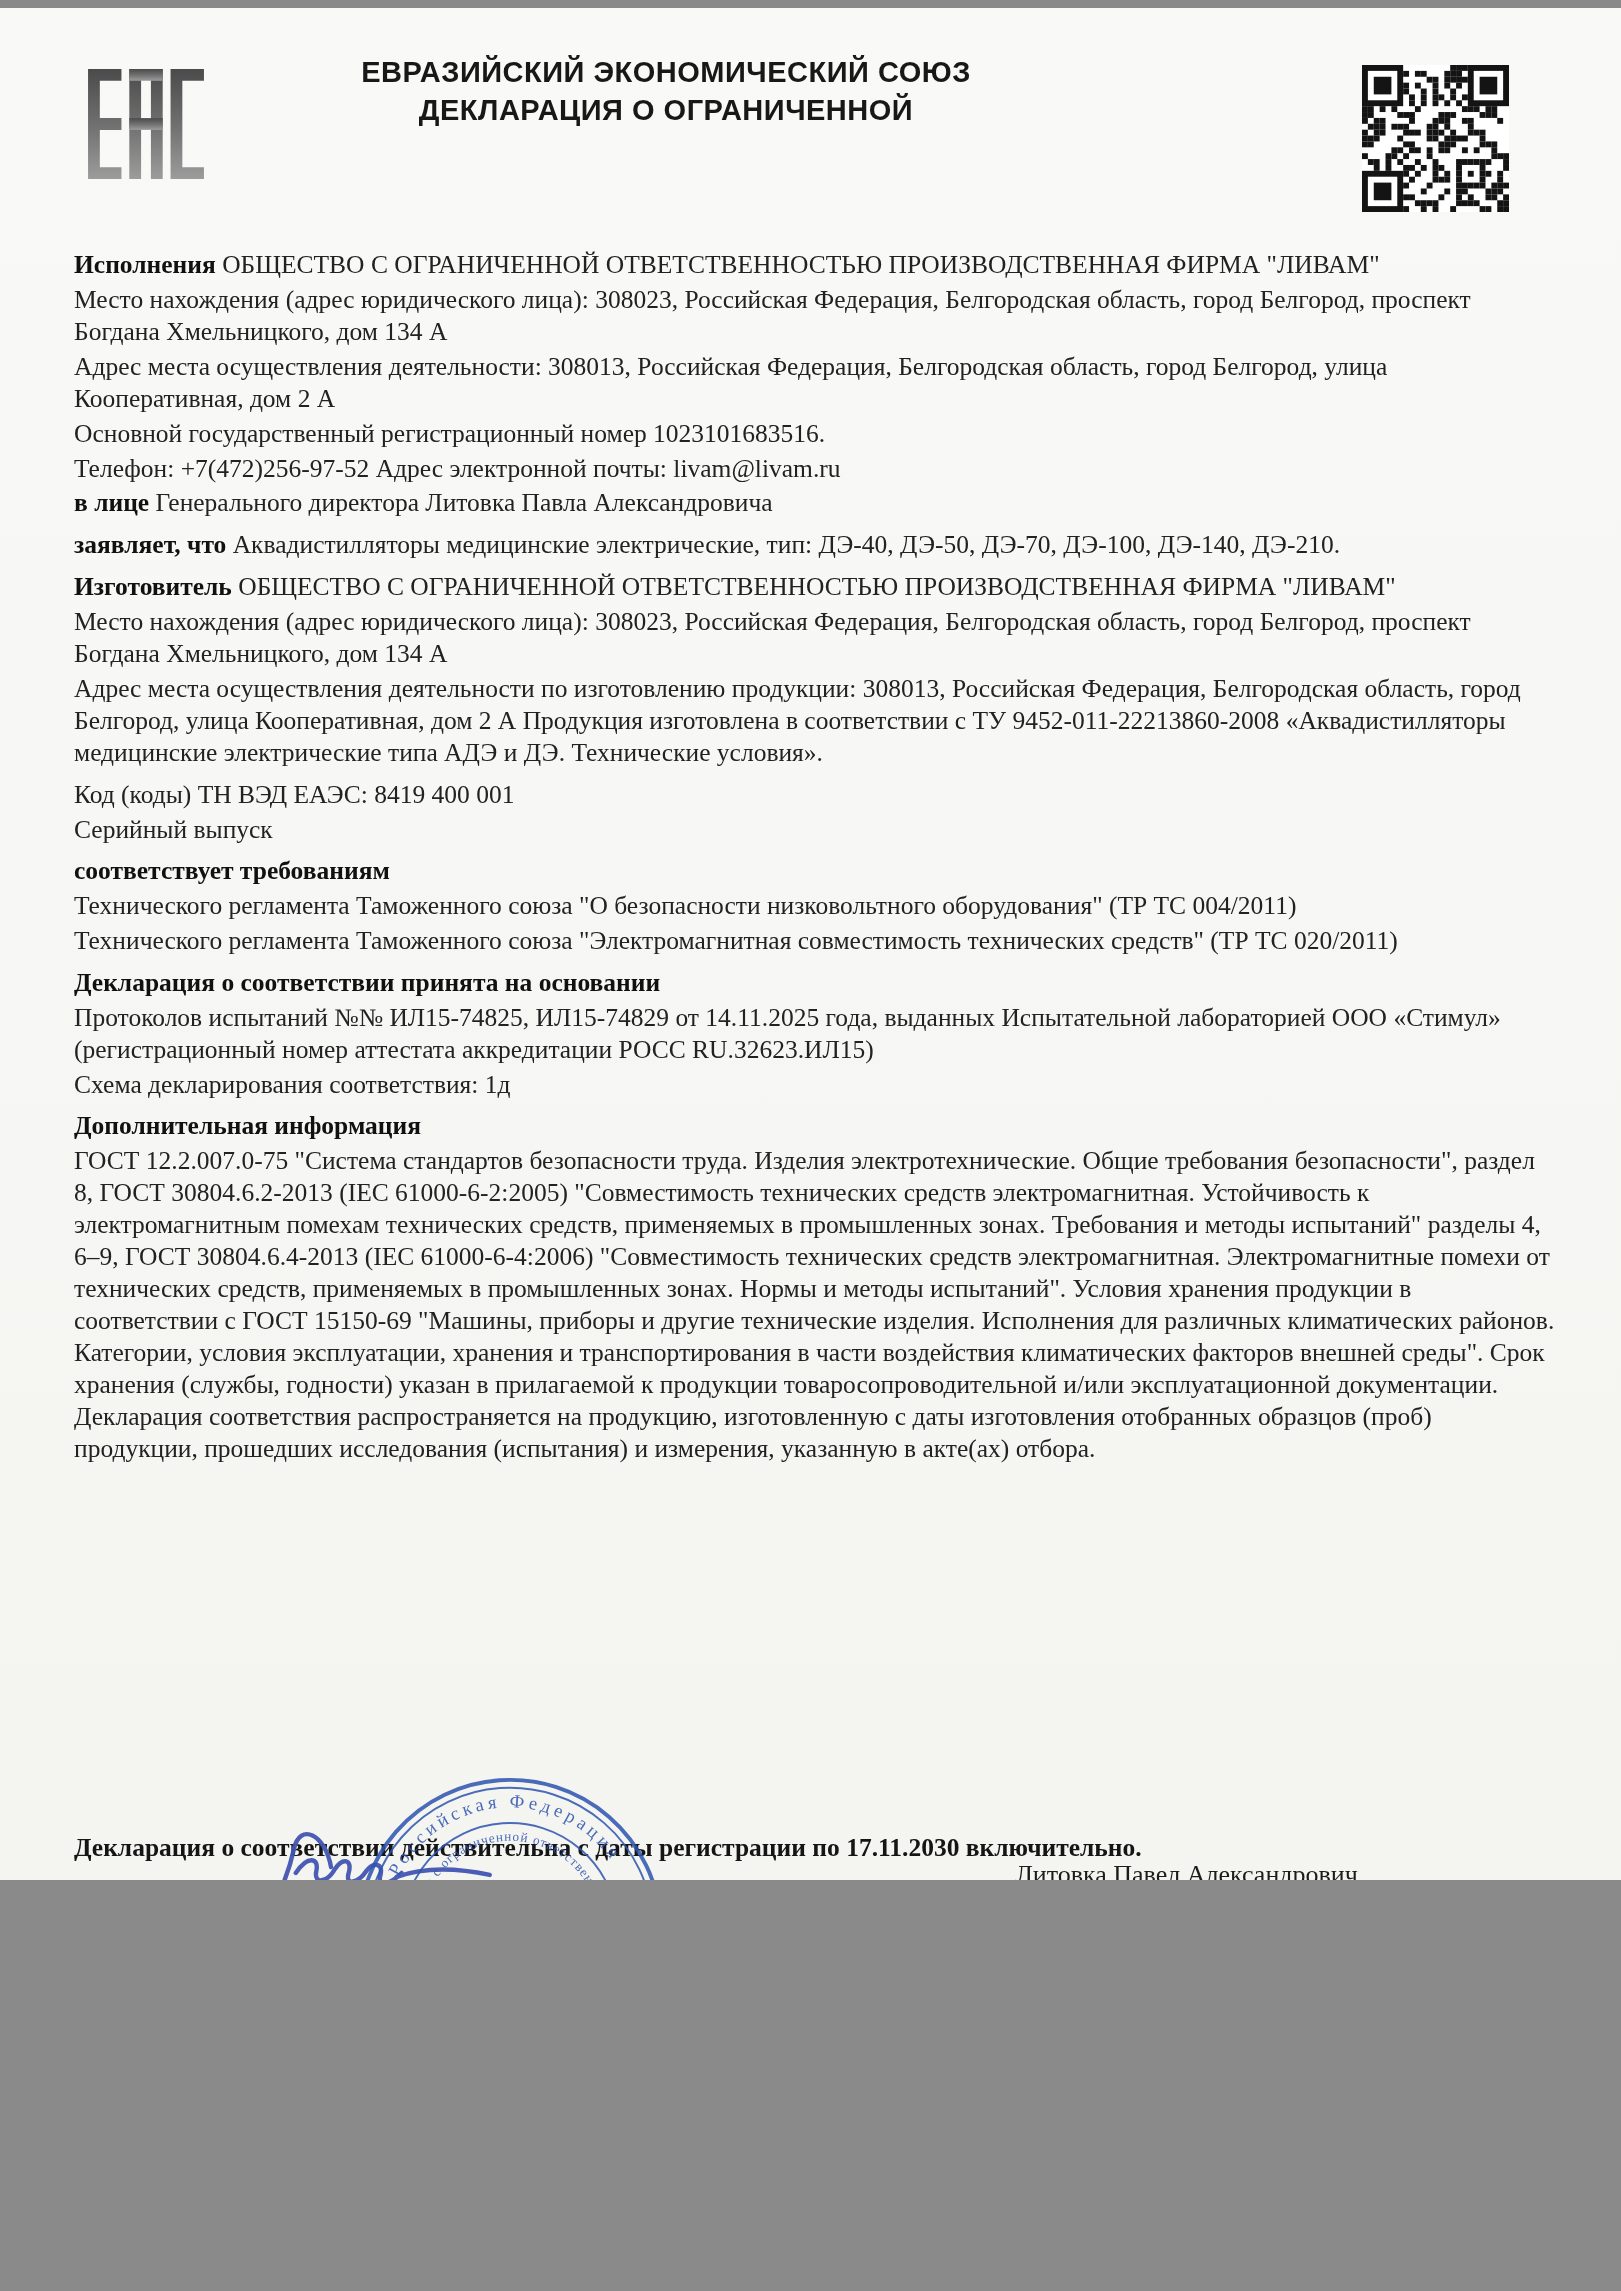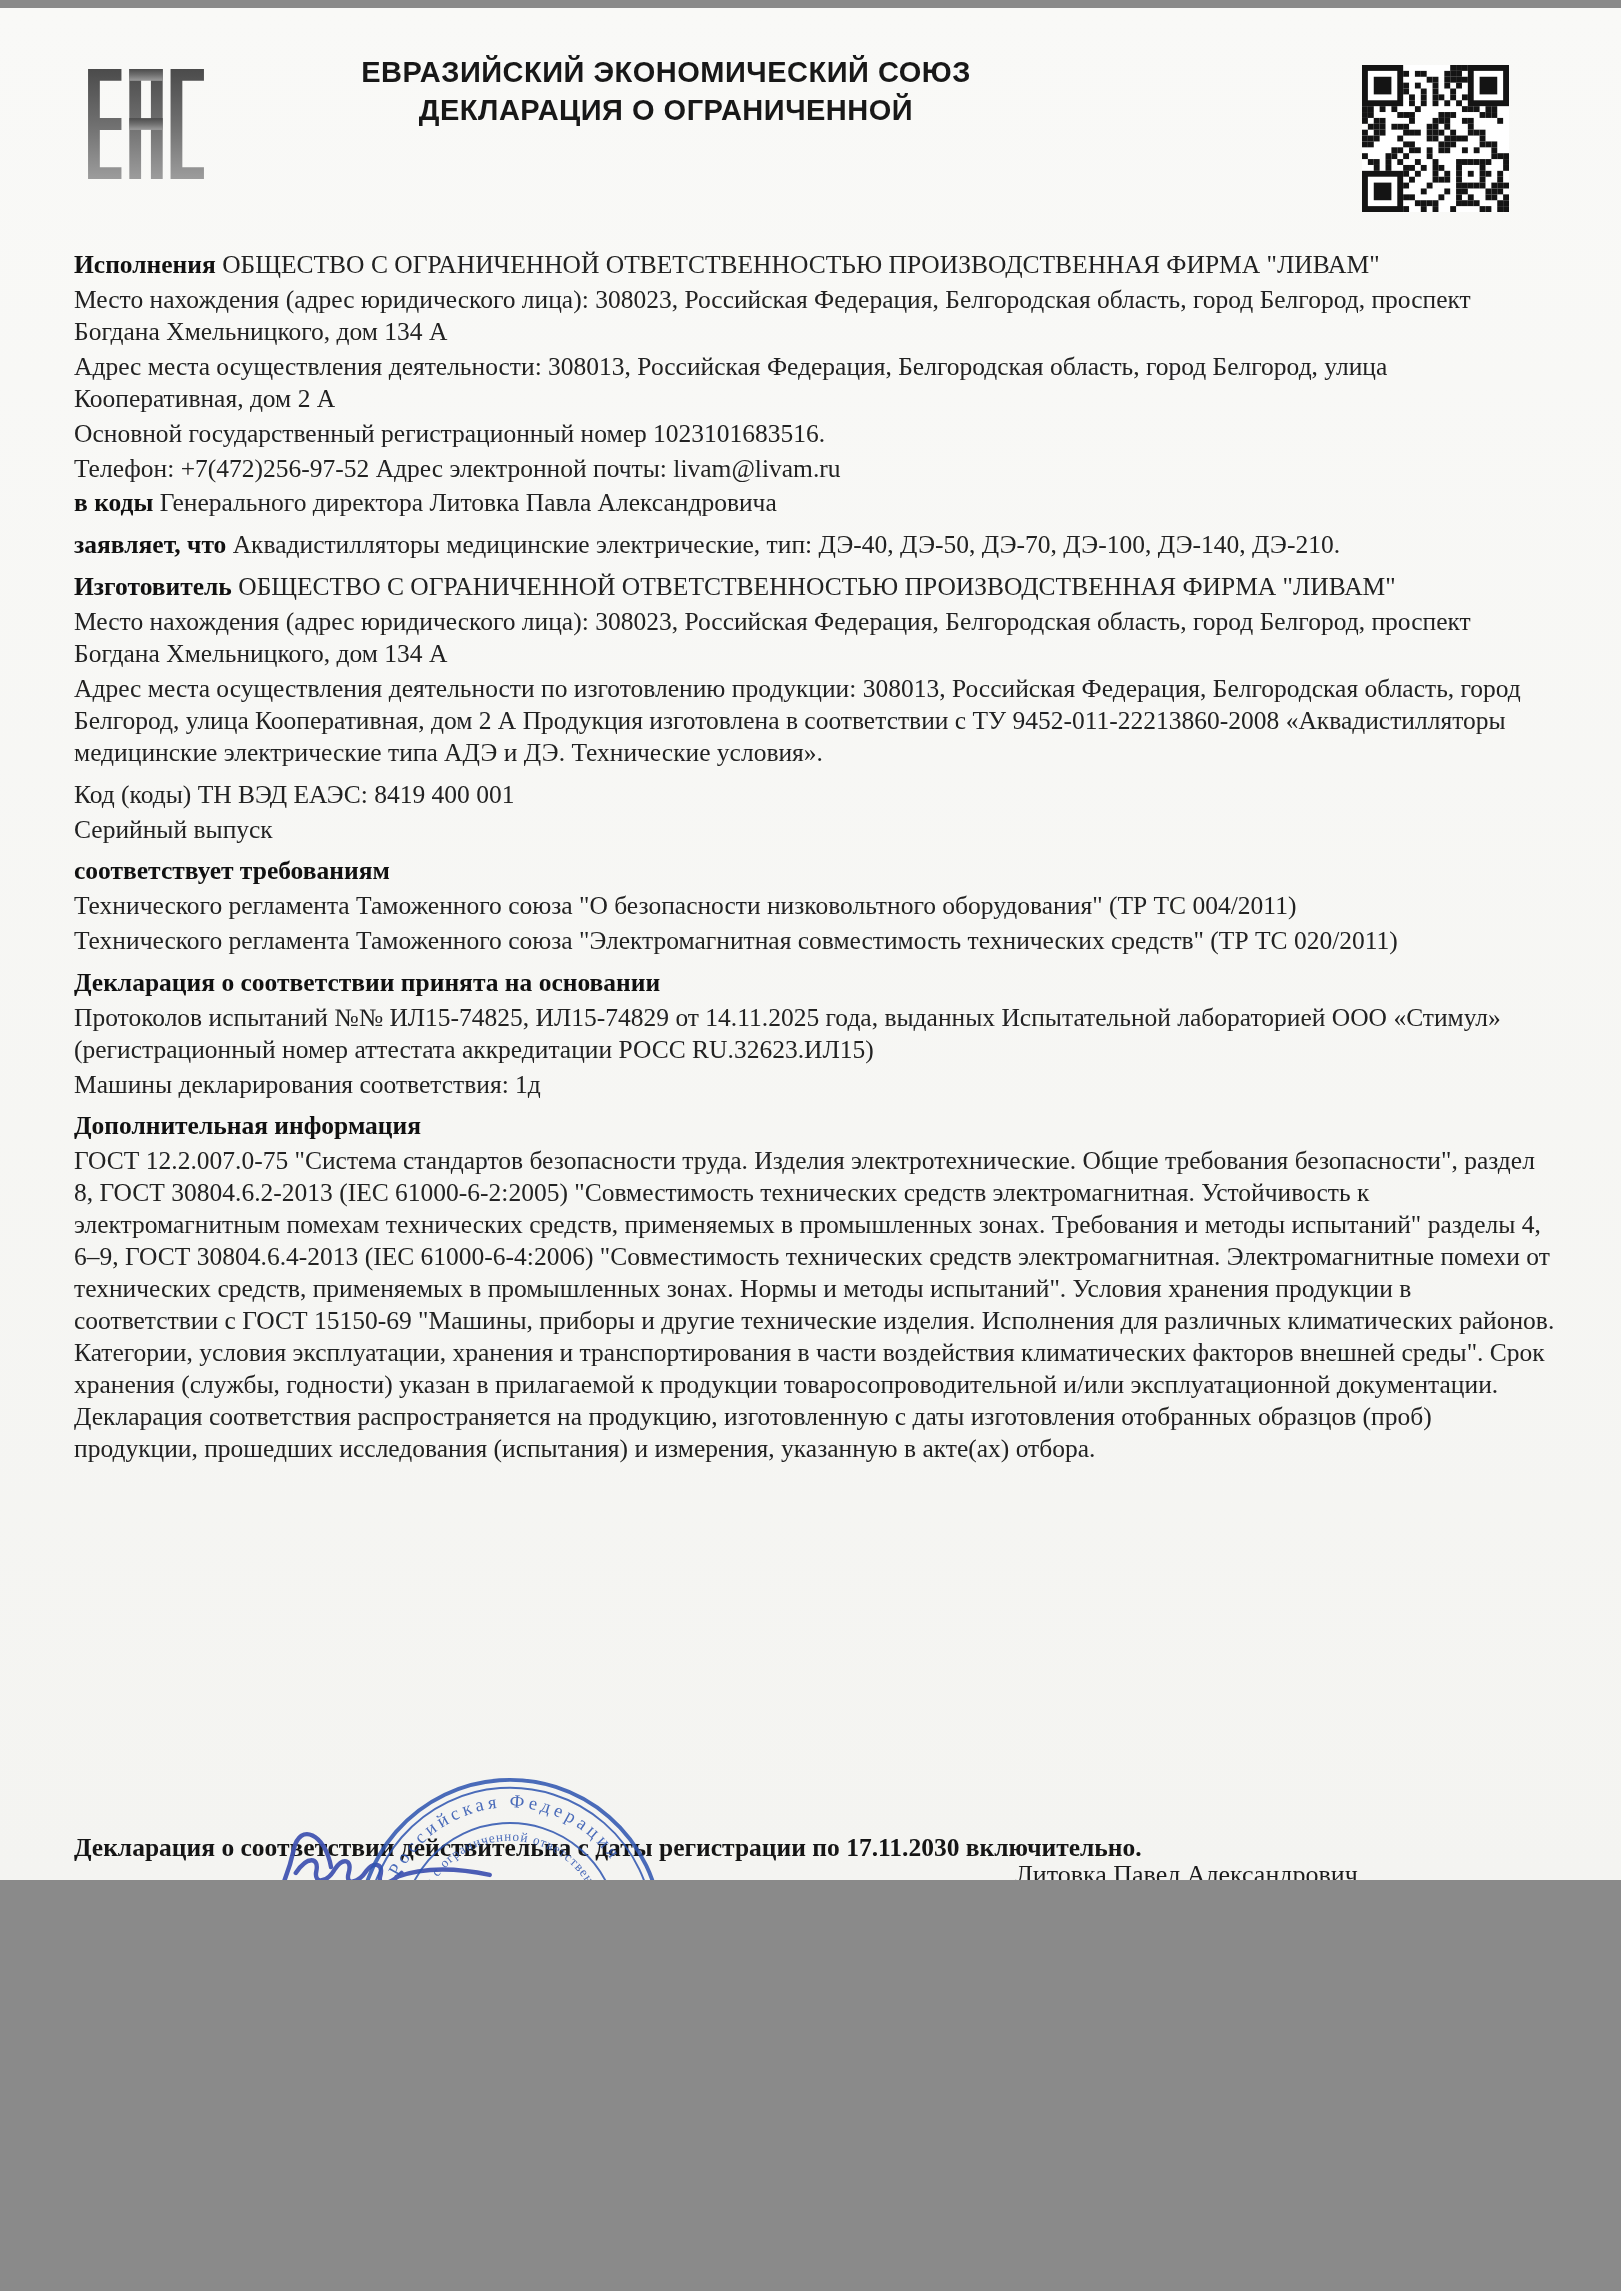--- a/index.html
+++ b/index.html
@@ -305,33 +305,33 @@
         <rect x="144" y="144" width="6" height="6"></rect>
       </g>
   </svg>
 
   <main id="doc-body">
     <p class="para"><b class="lead">Исполнения</b><span> ОБЩЕСТВО С ОГРАНИЧЕННОЙ ОТВЕТСТВЕННОСТЬЮ ПРОИЗВОДСТВЕННАЯ ФИРМА "ЛИВАМ"</span></p>
     <p class="para"><b class="lead"></b><span>Место нахождения (адрес юридического лица): 308023, Российская Федерация, Белгородская область, город Белгород, проспект Богдана Хмельницкого, дом 134 А</span></p>
     <p class="para"><b class="lead"></b><span>Адрес места осуществления деятельности: 308013, Российская Федерация, Белгородская область, город Белгород, улица Кооперативная, дом 2 А</span></p>
     <p class="para"><b class="lead"></b><span>Основной государственный регистрационный номер 1023101683516.</span></p>
     <p class="para"><b class="lead"></b><span>Телефон: +7(472)256-97-52 Адрес электронной почты: livam@livam.ru</span></p>
-    <p class="para"><b class="lead">в коды</b><span> Генерального директора Литовка Павла Александровича</span></p>
+    <p class="para"><b class="lead">в лице</b><span> Генерального директора Литовка Павла Александровича</span></p>
     <p class="para mt"><b class="lead">заявляет, что</b><span> Аквадистилляторы медицинские электрические, тип: ДЭ-40, ДЭ-50, ДЭ-70, ДЭ-100, ДЭ-140, ДЭ-210.</span></p>
     <p class="para mt"><b class="lead">Изготовитель</b><span> ОБЩЕСТВО С ОГРАНИЧЕННОЙ ОТВЕТСТВЕННОСТЬЮ ПРОИЗВОДСТВЕННАЯ ФИРМА "ЛИВАМ"</span></p>
     <p class="para"><b class="lead"></b><span>Место нахождения (адрес юридического лица): 308023, Российская Федерация, Белгородская область, город Белгород, проспект Богдана Хмельницкого, дом 134 А</span></p>
     <p class="para"><b class="lead"></b><span>Адрес места осуществления деятельности по изготовлению продукции: 308013, Российская Федерация, Белгородская область, город Белгород, улица Кооперативная, дом 2 А Продукция изготовлена в соответствии с ТУ 9452-011-22213860-2008 «Аквадистилляторы медицинские электрические типа АДЭ и ДЭ. Технические условия».</span></p>
     <p class="para mt"><b class="lead"></b><span>Код (коды) ТН ВЭД ЕАЭС: 8419 400 001</span></p>
     <p class="para"><b class="lead"></b><span>Серийный выпуск</span></p>
     <p class="para mt"><b class="lead">соответствует требованиям</b><span></span></p>
     <p class="para"><b class="lead"></b><span>Технического регламента Таможенного союза "О безопасности низковольтного оборудования" (ТР ТС 004/2011)</span></p>
     <p class="para"><b class="lead"></b><span>Технического регламента Таможенного союза "Электромагнитная совместимость технических средств" (ТР ТС 020/2011)</span></p>
     <p class="para mt"><b class="lead">Декларация о соответствии принята на основании</b><span></span></p>
     <p class="para"><b class="lead"></b><span>Протоколов испытаний №№ ИЛ15-74825, ИЛ15-74829 от 14.11.2025 года, выданных Испытательной лабораторией ООО «Стимул» (регистрационный номер аттестата аккредитации РОСС RU.32623.ИЛ15)</span></p>
-    <p class="para"><b class="lead"></b><span>Машины декларирования соответствия: 1д</span></p>
+    <p class="para"><b class="lead"></b><span>Схема декларирования соответствия: 1д</span></p>
     <p class="para mt"><b class="lead">Дополнительная информация</b><span></span></p>
     <p class="para"><b class="lead"></b><span>ГОСТ 12.2.007.0-75 "Система стандартов безопасности труда. Изделия электротехнические. Общие требования безопасности", раздел 8, ГОСТ 30804.6.2-2013 (IEC 61000-6-2:2005) "Совместимость технических средств электромагнитная. Устойчивость к электромагнитным помехам технических средств, применяемых в промышленных зонах. Требования и методы испытаний" разделы 4, 6–9, ГОСТ 30804.6.4-2013 (IEC 61000-6-4:2006) "Совместимость технических средств электромагнитная. Электромагнитные помехи от технических средств, применяемых в промышленных зонах. Нормы и методы испытаний". Условия хранения продукции в соответствии с ГОСТ 15150-69 "Машины, приборы и другие технические изделия. Исполнения для различных климатических районов. Категории, условия эксплуатации, хранения и транспортирования в части воздействия климатических факторов внешней среды". Срок хранения (службы, годности) указан в прилагаемой к продукции товаросопроводительной и/или эксплуатационной документации. Декларация соответствия распространяется на продукцию, изготовленную с даты изготовления отобранных образцов (проб) продукции, прошедших исследования (испытания) и измерения, указанную в акте(ах) отбора.</span></p>
   </main>
 
   <div class="bold-abs validity">Декларация о соответствии действительна с даты регистрации по 17.11.2030 включительно.</div>
 
   <div class="mp-label">М.П</div>
 
   <svg class="signature" viewBox="0 0 400 160" aria-hidden="true">
     <g fill="none" stroke="#4355b2" stroke-width="4.5" stroke-linecap="round" opacity="0.95">

